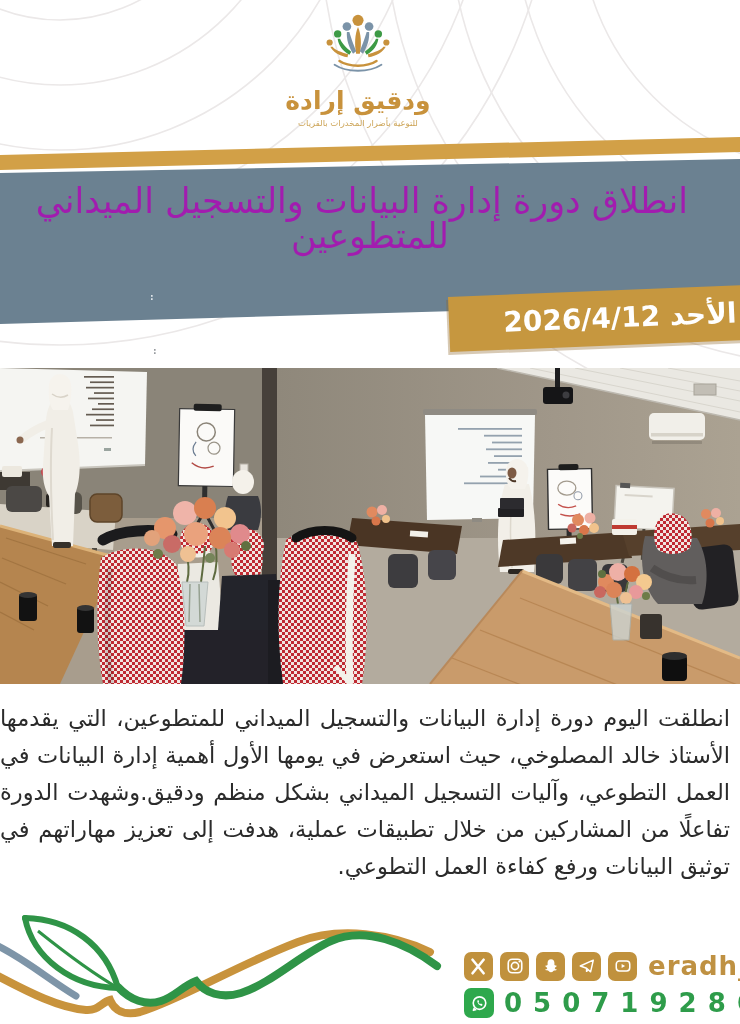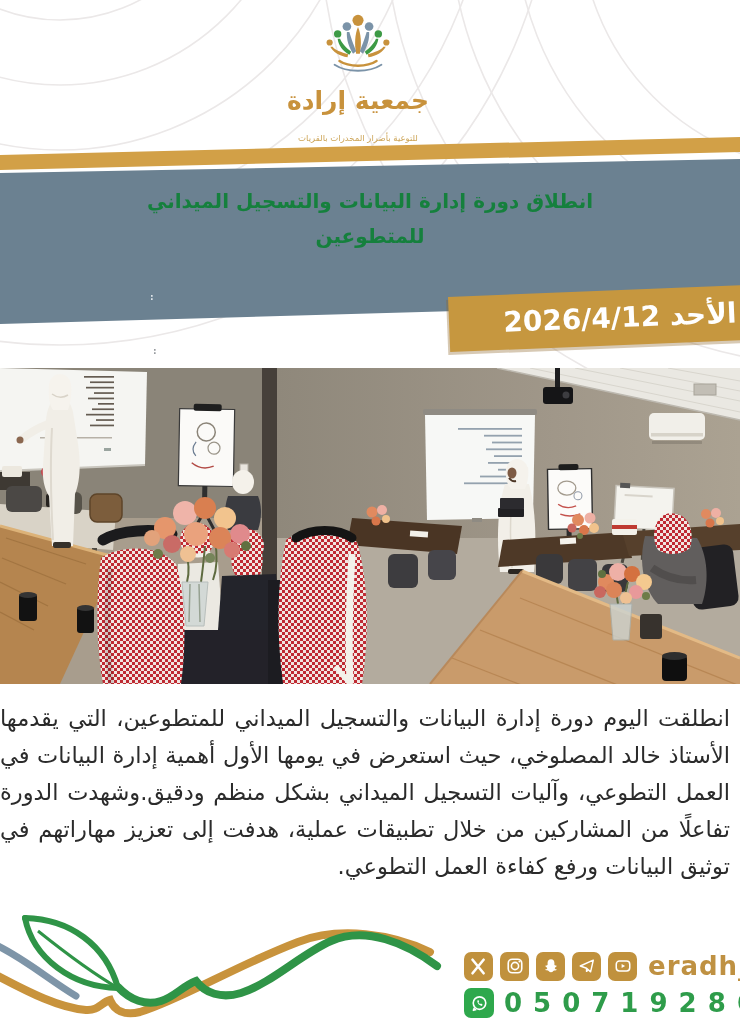--- a/index.html
+++ b/index.html
@@ -5,31 +5,31 @@
   html,body{margin:0;padding:0;background:#ffffff;}
   .page{position:relative;width:740px;height:1024px;overflow:hidden;background:#fff;
         font-family:"DejaVu Sans",sans-serif;}
   .abs{position:absolute;}
 
   
   .header-bg{left:0;top:0;width:740px;height:368px;z-index:1;}
   .logo{left:0;right:0;top:6px;z-index:3;display:flex;flex-direction:column;align-items:center;
         transform:translateX(-12px);}
   .logo-title{color:#c8923c;font-size:25px;font-weight:bold;margin-top:2px;direction:rtl;}
-  .logo-tagline{color:#cda558;font-size:8.5px;margin-top:18px;direction:rtl;letter-spacing:0;}
+  .logo-tagline{color:#cda558;font-size:8.5px;margin-top:3px;direction:rtl;letter-spacing:0;}
 
   
   .gold-stripe{left:0;top:0;width:740px;height:368px;background:#d2a047;z-index:2;
     clip-path:polygon(0px 155px,740px 137px,740px 152px,0px 170px);}
 
   
   .banner{left:0;top:0;width:740px;height:368px;background:#6b8191;z-index:2;
     clip-path:polygon(0px 173px,740px 159px,740px 303px,0px 324px);}
-  .banner-text{left:52px;right:52px;top:184px;z-index:4;direction:rtl;color:#15803d;
-    font-weight:bold;font-size:20px;line-height:35px;}
+  .banner-text{left:52px;right:52px;top:184px;z-index:4;direction:rtl;color:#a21caf;
+    font-weight:normal;font-size:35px;line-height:35px;}
   .banner-line1{text-align:center;white-space:nowrap;}
   .banner-line2{text-align:center;}
 
   
   .date-box{left:448px;top:297px;width:312px;height:55px;background:#c6973f;z-index:5;
     transform:rotate(-2.3deg);transform-origin:left top;display:flex;align-items:center;
     justify-content:center;box-shadow:-2px 3px 0 rgba(140,100,40,.35);}
   .date-text{direction:rtl;color:#fff;font-weight:bold;font-size:28px;padding-left:30px;}
 
   .mark{z-index:6;font-size:9px;line-height:9px;font-weight:bold;}
@@ -89,21 +89,21 @@
         <circle cx="93" cy="34" r="6" fill="#3d9a45"></circle>
         <path d="M93,42 C92,52 85,62 74,68 L71,63 C80,56 87,48 89,42 Z" fill="#3d9a45"></path>
         <circle cx="14" cy="48" r="5" fill="#c8923c"></circle>
         <path d="M15,55 C19,63 30,70 43,72 L44,67 C33,64 22,60 19,55 Z" fill="#c8923c"></path>
         <circle cx="106" cy="48" r="5" fill="#c8923c"></circle>
         <path d="M105,55 C101,63 90,70 77,72 L76,67 C87,64 98,60 101,55 Z" fill="#c8923c"></path>
         <path d="M30,78 C45,88 75,88 90,78" fill="none" stroke="#c8923c" stroke-width="4"></path>
         <path d="M22,84 C42,97 78,97 98,84" fill="none" stroke="#7b93a8" stroke-width="3"></path>
       </g>
     </svg>
-    <div class="logo-title">جمعية إرادة</div>
+    <div class="logo-title">ودقيق إرادة</div>
     <div class="logo-tagline">للتوعية بأضرار المخدرات بالقريات</div>
   </div>
 
   <div class="abs gold-stripe"></div>
 
   <div class="abs banner"></div>
   <div class="abs banner-text">
     <div class="banner-line1">انطلاق دورة إدارة البيانات والتسجيل الميداني</div>
     <div class="banner-line2">للمتطوعين</div>
   </div>

